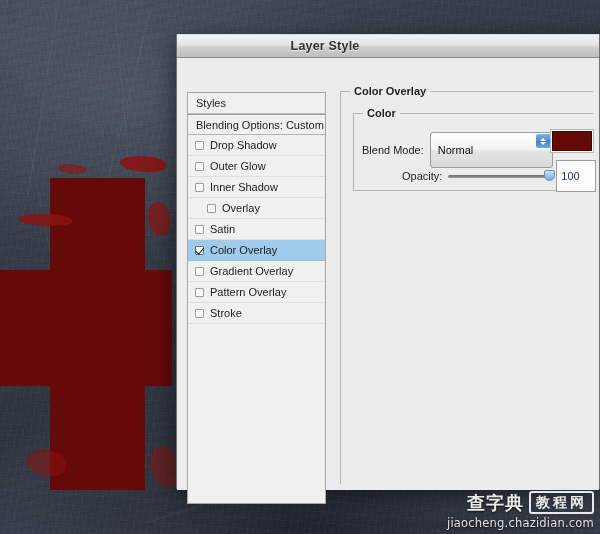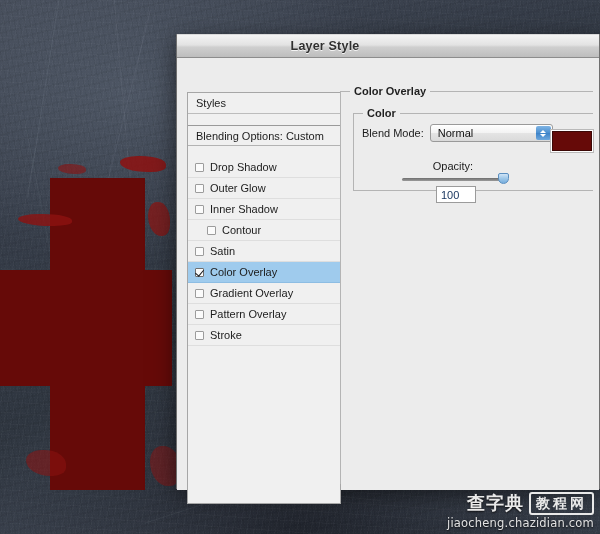--- a/index.html
+++ b/index.html
@@ -100,28 +100,27 @@
     position: relative;
     height: 432px;
     background: #ececec;
   }
 
   
   #styles-panel {
     position: absolute;
     left: 10px;
     top: 34px;
-    width: 154px;
+    width: 139px;
     height: 412px;
     background: #f0f0f0;
     border: 1px solid #a6a6a6;
     box-sizing: border-box;
     display: flex;
     flex-direction: column;
-    gap: 11px;
   }
   .list-head {
     height: 21px;
     line-height: 21px;
     padding-left: 8px;
     font-size: 11px;
     color: #1c1c1c;
     background: #f0f0f0;
     border-bottom: 1px solid #bcbcbc;
     box-sizing: border-box;
@@ -199,32 +198,32 @@
     border-right: none;
   }
   #grp-color > .legend { font-weight: bold; }
 
   .field-row {
     position: absolute;
     display: flex;
     align-items: center;
     left: 8px;
   }
-  #row-blend { top: 10px; }
-  #row-opacity { top: 46px; left: 48px; flex-direction: column; }
+  #row-blend { top: 18px; }
+  #row-opacity { top: 46px; left: 48px; }
   .field-label {
     font-size: 11px;
     color: #1c1c1c;
     margin-right: 6px;
   }
 
   
   .popup {
     width: 123px;
-    height: 18px;
+    height: 36px;
     background: linear-gradient(to bottom, #ffffff 0%, #f3f3f3 48%, #e4e4e4 52%, #dadada 100%);
     border: 1px solid #9a9a9a;
     border-radius: 3px;
     display: flex;
     align-items: center;
     box-sizing: border-box;
     position: relative;
     box-shadow: 0 1px 0 rgba(255,255,255,0.7) inset;
   }
   .popup .pval {
@@ -289,40 +288,40 @@
     top: 1px;
     width: 11px;
     height: 11px;
     background: linear-gradient(to bottom, #cfe4f6 0%, #9ec7e8 50%, #77aedd 100%);
     border: 1px solid #5b8fc0;
     border-radius: 2px 2px 50% 50%;
     box-sizing: border-box;
   }
   .num-field {
     width: 40px;
-    height: 17px;
+    height: 32px;
     background: #ffffff;
     border: 1px solid #9b9b9b;
     font-size: 11px;
     color: #14325c;
     display: flex;
     align-items: center;
     padding-left: 4px;
     box-sizing: border-box;
   }
 
   
   #watermark {
     position: absolute;
     right: 6px;
     bottom: 4px;
     text-align: right;
     user-select: none;
   }
-  #wm-row { display: flex; align-items: flex-end; justify-content: flex-end; }
+  #wm-row { display: flex; align-items: flex-start; justify-content: flex-end; }
   #wm-cn {
     font-family: "DejaVu Sans", sans-serif;
     font-size: 18px;
     font-weight: bold;
     color: #e9e9e9;
     letter-spacing: 1px;
     text-shadow: 0 1px 2px rgba(0,0,0,0.8);
   }
   #wm-box {
     margin-left: 5px;
@@ -396,21 +395,21 @@
             <div class="style-row">
               <span class="cb"></span>
               <span>Outer Glow</span>
             </div>
             <div class="style-row">
               <span class="cb"></span>
               <span>Inner Shadow</span>
             </div>
             <div class="style-row indent">
               <span class="cb"></span>
-              <span>Contour</span>
+              <span>Overlay</span>
             </div>
             <div class="style-row">
               <span class="cb"></span>
               <span>Satin</span>
             </div>
             <div class="style-row selected">
               <span class="cb checked"></span>
               <span>Color Overlay</span>
             </div>
             <div class="style-row">

